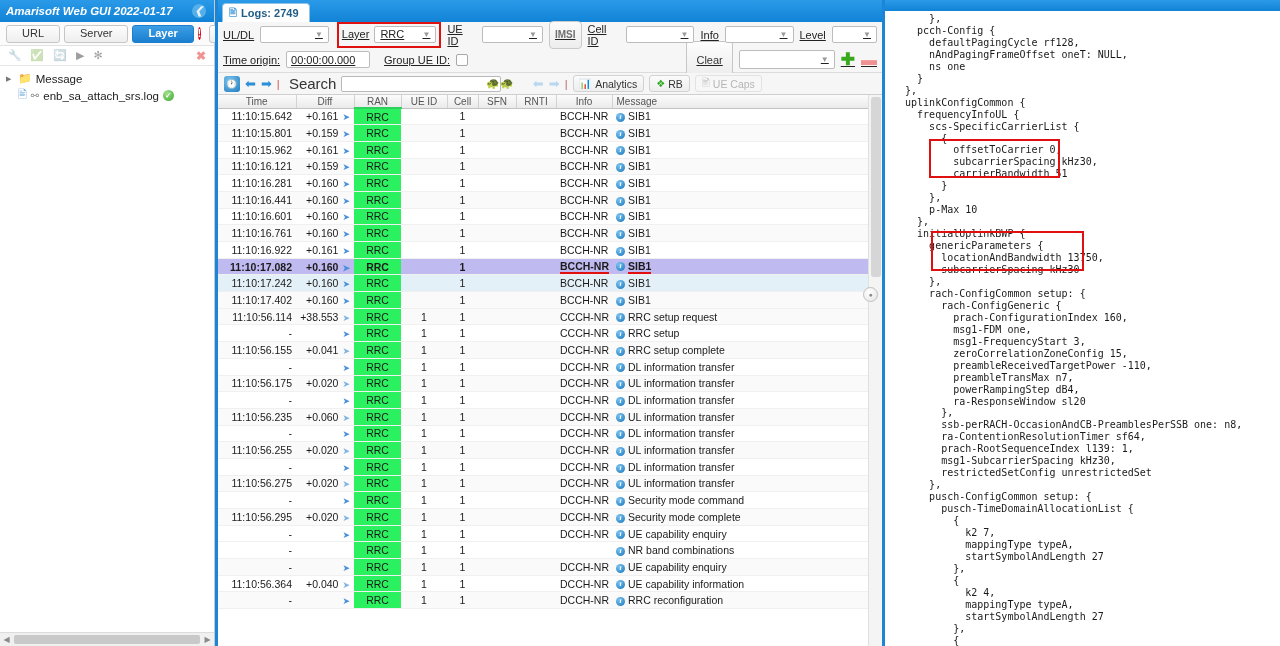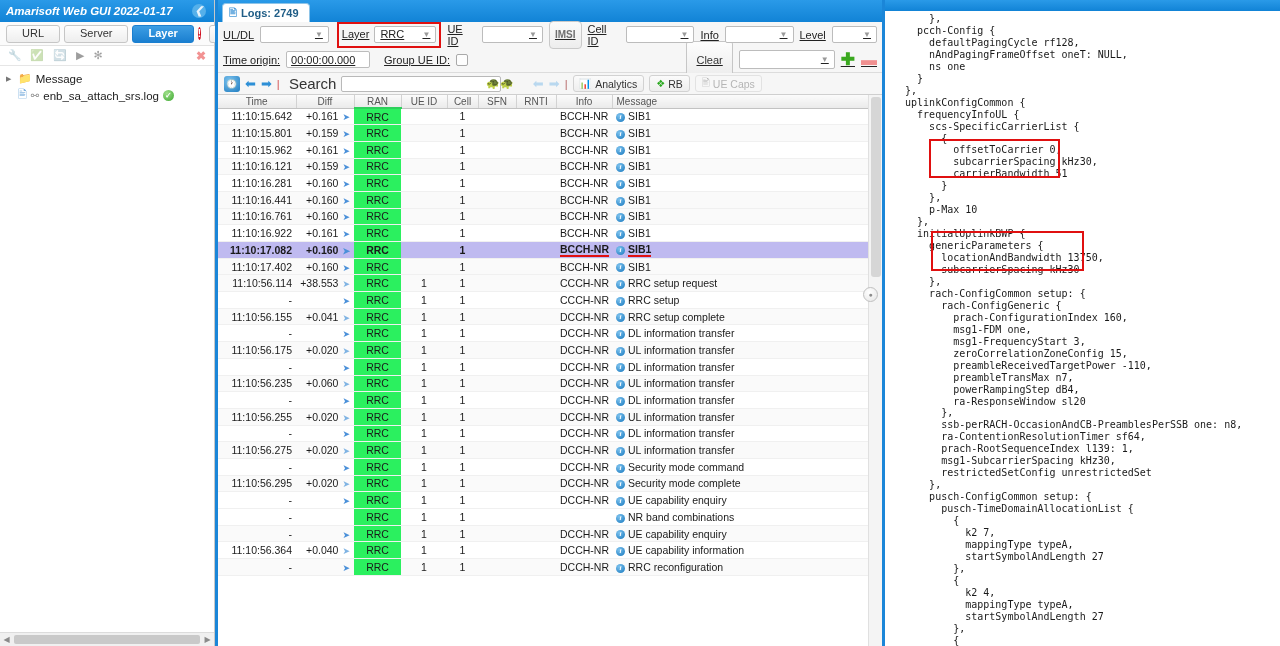--- a/index.html
+++ b/index.html
@@ -526,20 +526,31 @@
                 <td class="c-time">11:10:16.441</td>
                 <td class="c-diff">+0.160<span class="dir-ic dir-ul">➤</span></td>
                 <td class="c-ran green">RRC</td>
                 <td class="c-ueid"></td>
                 <td class="c-cell">1</td>
                 <td class="c-sfn"></td>
                 <td class="c-rnti"></td>
                 <td class="c-info">BCCH-NR</td>
                 <td class="c-msg"><span class="i-ic">i</span>SIB1</td>
               </tr>
+              <tr>
+                <td class="c-time">11:10:16.601</td>
+                <td class="c-diff">+0.160<span class="dir-ic dir-ul">➤</span></td>
+                <td class="c-ran green">RRC</td>
+                <td class="c-ueid"></td>
+                <td class="c-cell">1</td>
+                <td class="c-sfn"></td>
+                <td class="c-rnti"></td>
+                <td class="c-info">BCCH-NR</td>
+                <td class="c-msg"><span class="i-ic">i</span>SIB1</td>
+              </tr>
               <tr class="alt">
                 <td class="c-time">11:10:16.761</td>
                 <td class="c-diff">+0.160<span class="dir-ic dir-ul">➤</span></td>
                 <td class="c-ran green">RRC</td>
                 <td class="c-ueid"></td>
                 <td class="c-cell">1</td>
                 <td class="c-sfn"></td>
                 <td class="c-rnti"></td>
                 <td class="c-info">BCCH-NR</td>
                 <td class="c-msg"><span class="i-ic">i</span>SIB1</td>
@@ -558,20 +569,31 @@
               <tr class="sel">
                 <td class="c-time">11:10:17.082</td>
                 <td class="c-diff">+0.160<span class="dir-ic dir-ul">➤</span></td>
                 <td class="c-ran green">RRC</td>
                 <td class="c-ueid"></td>
                 <td class="c-cell">1</td>
                 <td class="c-sfn"></td>
                 <td class="c-rnti"></td>
                 <td class="c-info"><span class="underline-red">BCCH-NR</span></td>
                 <td class="c-msg"><span class="i-ic">i</span><span class="underline-red">SIB1</span></td>
+              </tr>
+              <tr class="lite">
+                <td class="c-time">11:10:17.242</td>
+                <td class="c-diff">+0.160<span class="dir-ic dir-ul">➤</span></td>
+                <td class="c-ran green">RRC</td>
+                <td class="c-ueid"></td>
+                <td class="c-cell">1</td>
+                <td class="c-sfn"></td>
+                <td class="c-rnti"></td>
+                <td class="c-info">BCCH-NR</td>
+                <td class="c-msg"><span class="i-ic">i</span>SIB1</td>
               </tr>
               <tr class="alt">
                 <td class="c-time">11:10:17.402</td>
                 <td class="c-diff">+0.160<span class="dir-ic dir-ul">➤</span></td>
                 <td class="c-ran green">RRC</td>
                 <td class="c-ueid"></td>
                 <td class="c-cell">1</td>
                 <td class="c-sfn"></td>
                 <td class="c-rnti"></td>
                 <td class="c-info">BCCH-NR</td>

